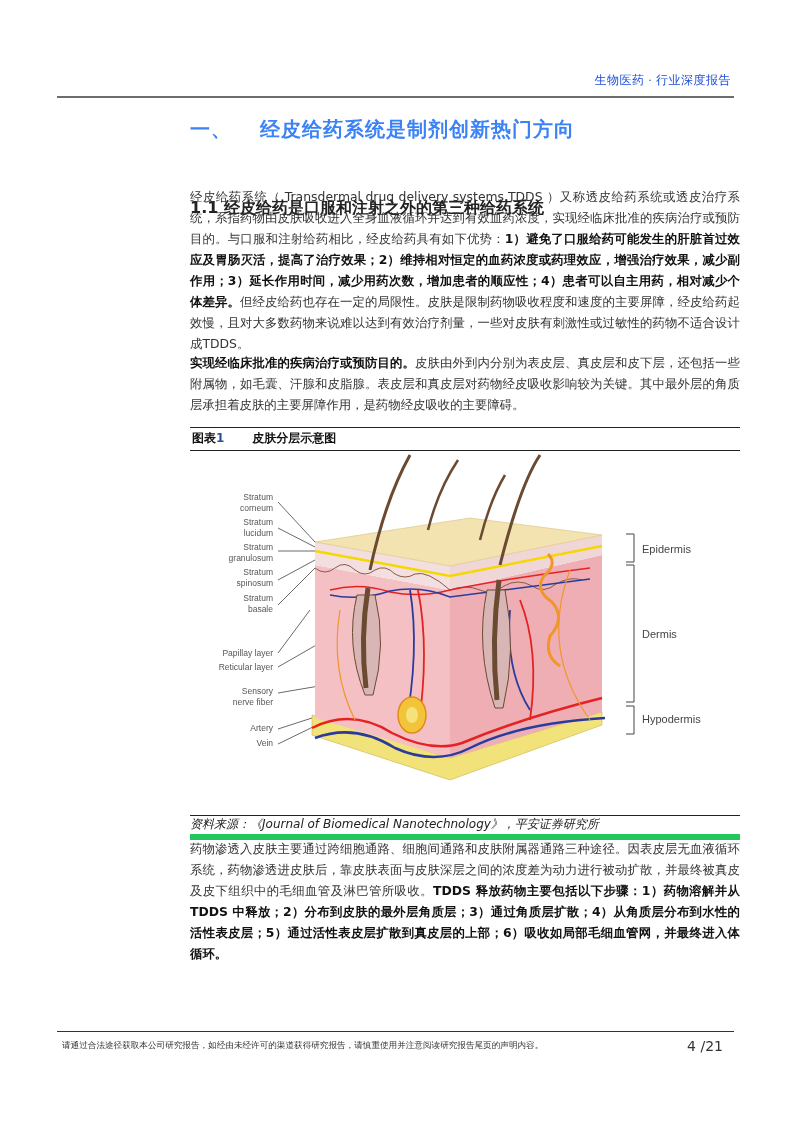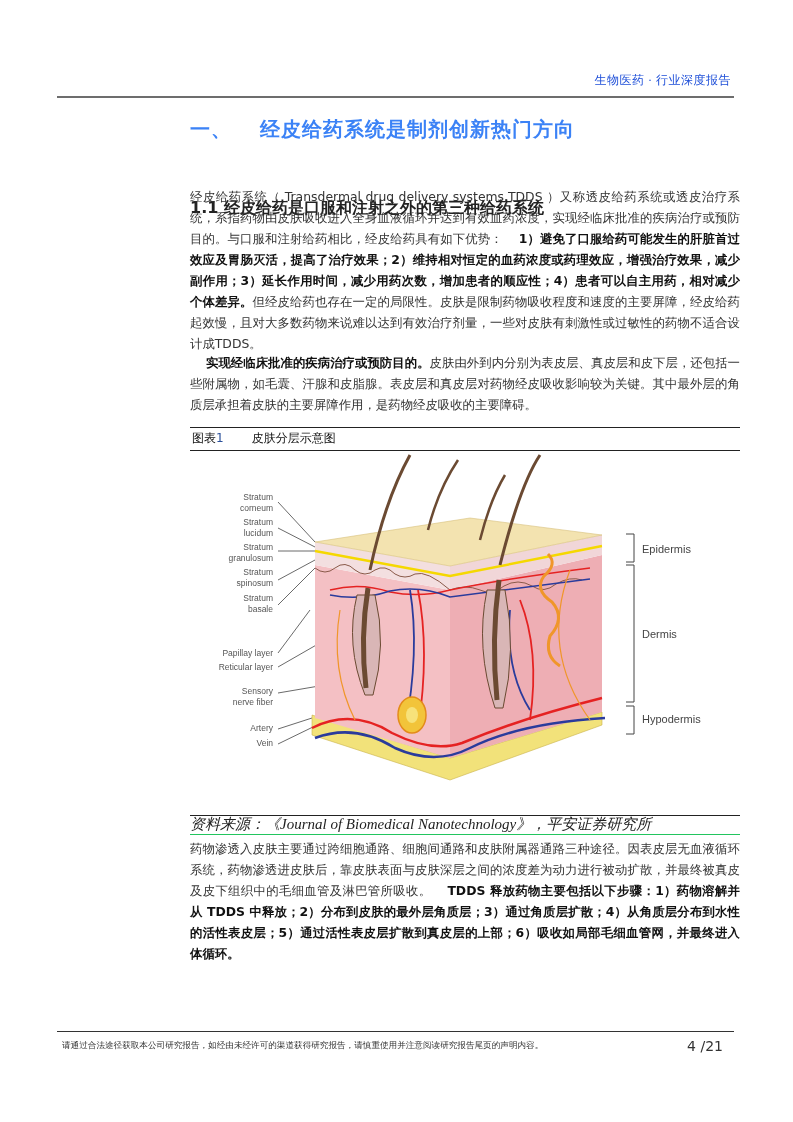--- a/index.html
+++ b/index.html
@@ -4,29 +4,29 @@
 <style>
   html, body { margin:0; padding:0; background:#ffffff; }
   body { width:793px; height:1122px; position:relative; overflow:hidden;
          font-family:"DejaVu Sans","Liberation Sans",sans-serif; color:#222; }
   .header-title { position:absolute; right:62px; top:72px; font-size:12px; color:#1d4ed8; letter-spacing:0.5px;font-family:Liberation Serif, serif; }
   .header-rule { position:absolute; left:57px; width:677px; top:96px; height:2px; background:#6d6d6d; }
   .h1 { position:absolute; left:190px; top:116px; font-size:20px; font-weight:bold; color:#3b82f6; letter-spacing:1px; }
   .h1 .num { margin-right:28px; }
   .h2 { position:absolute; left:190px; top:155px; font-size:16px; font-weight:bold; color:#222;margin-top:43px; }
   .para { position:absolute; left:190px; width:550px; font-size:12.4px; line-height:21px; color:#333; text-align:justify; }
-  .para b { color:#111;margin-left:16px; }
+  .para b { color:#111; }
   .fig-head { position:absolute; left:190px; width:550px; top:427px; height:22px; border-top:1.5px solid #222; border-bottom:1.5px solid #222;
-              font-size:12px; font-weight:normal; line-height:21px; color:#111; }
+              font-size:12px; font-weight:bold; line-height:21px; color:#111; }
   .fig-head .lbl { margin-left:2px; }
   .fig-head .lbl .n { color:#2a4f9a; }
   .fig-head .ttl { margin-left:28px; }
   .fig-area { position:absolute; left:190px; top:450px; width:550px; height:365px; }
-  .fig-source { position:absolute; left:190px; width:550px; top:815px; height:18px; border-top:1.5px solid #222; border-bottom:1px solid #22c55e;
-                font-size:15px; font-style:italic; line-height:17px; color:#222;font-family:Liberation Serif, serif; }
+  .fig-source { position:absolute; left:190px; width:550px; top:815px; height:18px; border-top:1.5px solid #222; border-bottom:6px solid #22c55e;
+                font-size:12px; font-style:italic; line-height:17px; color:#222; }
   .footer-rule { position:absolute; left:57px; width:677px; top:1031px; height:1px; background:#333; }
   .footer-text { position:absolute; left:62px; top:1040px; font-size:8.6px; color:#333;text-align:right; }
   .footer-page { position:absolute; right:70px; top:1038px; font-size:14px; color:#333; }
   .lab { font-family:"Liberation Sans",sans-serif; font-size:8.5px; fill:#555; }
   .lab-r { font-family:"Liberation Sans",sans-serif; font-size:11px; fill:#444; }
 </style>
 </head>
 <body>
 
 <div class="header-title">生物医药 · 行业深度报告</div>

